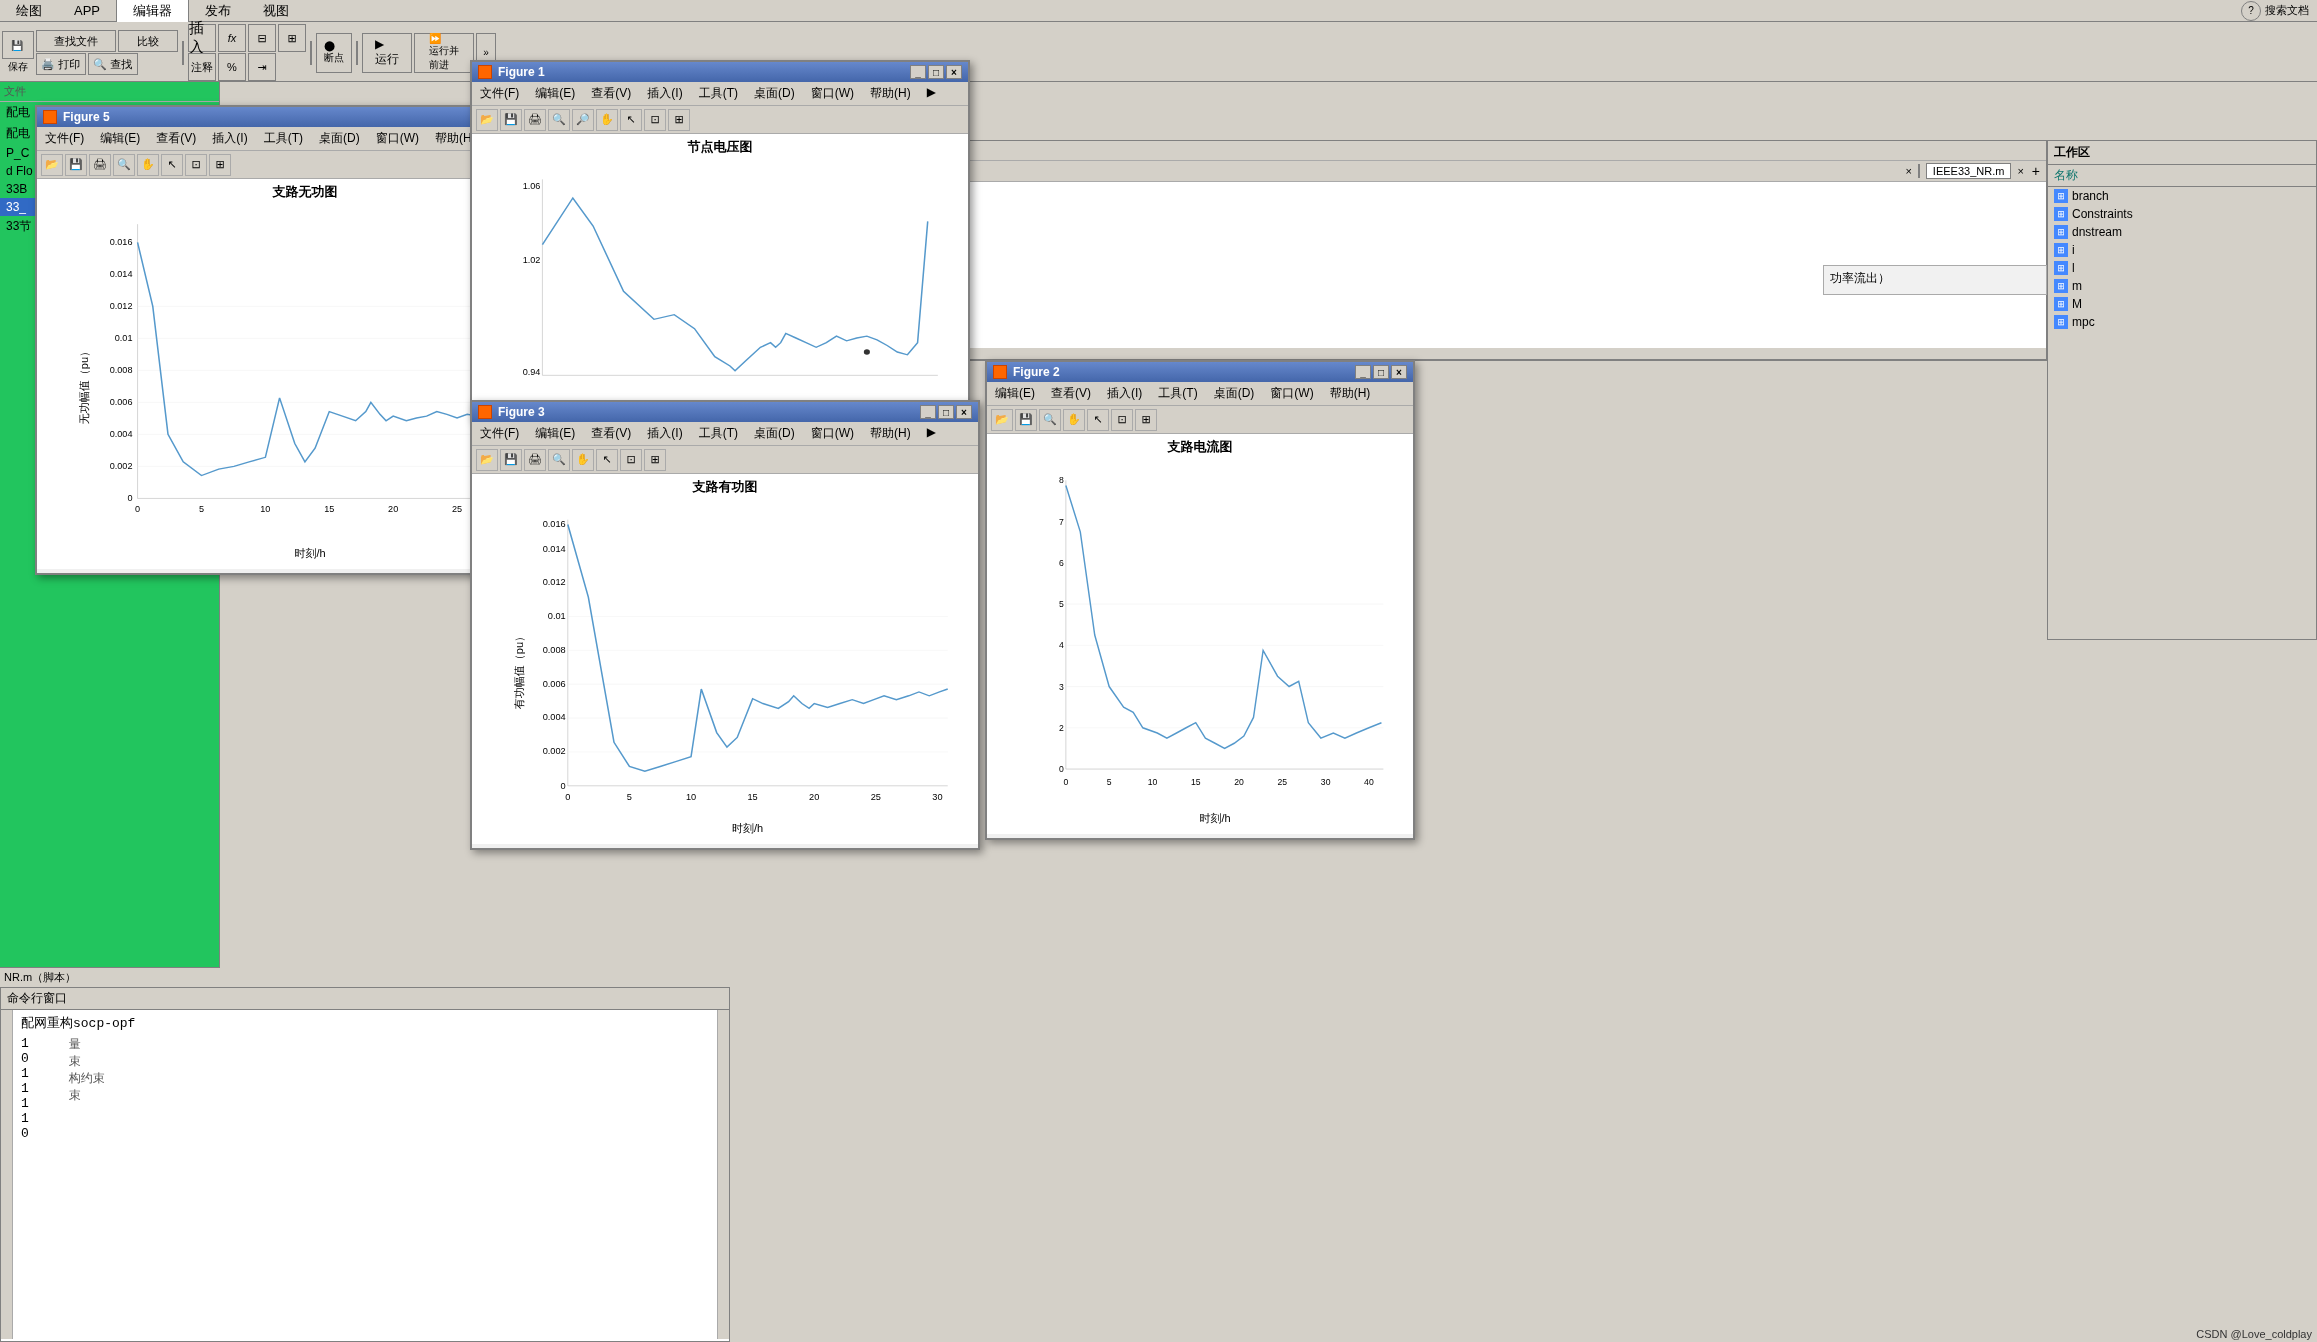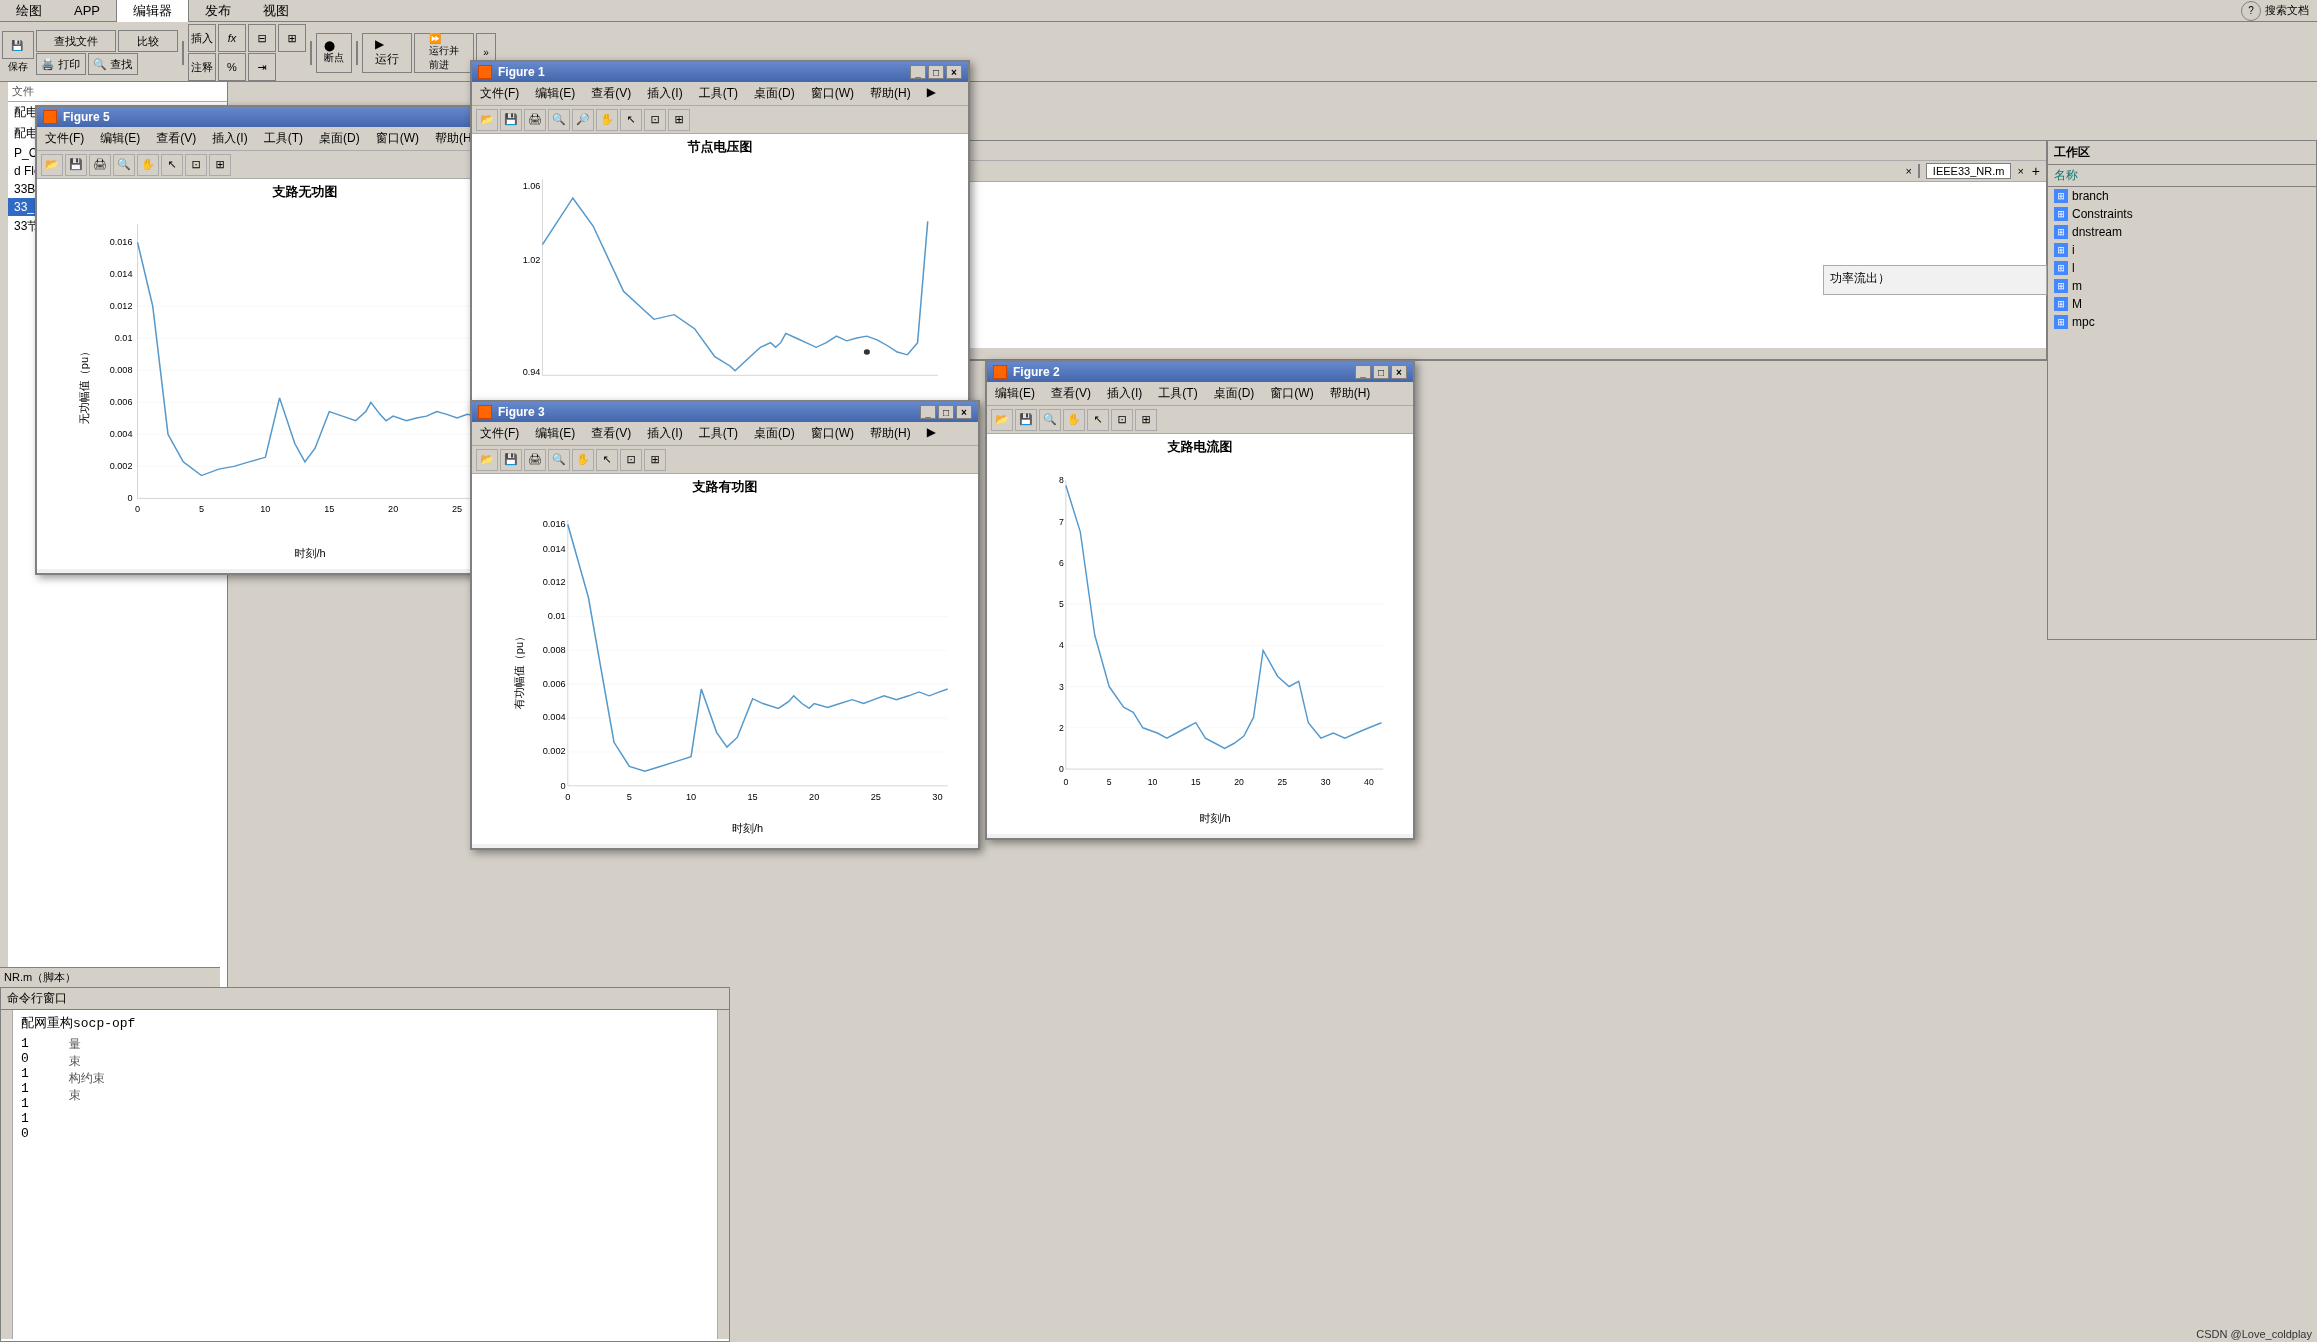--- a/index.html
+++ b/index.html
@@ -12,21 +12,21 @@
     .top-menubar { position: absolute; top: 0; left: 0; width: 100%; height: 22px; background: #d4d0c8; display: flex; align-items: center; border-bottom: 1px solid #808080; }
     .menu-tab { padding: 2px 16px; font-size: 13px; cursor: pointer; }
     .menu-tab.active { background: #ffffff; border-top: 1px solid #808080; border-left: 1px solid #808080; border-right: 1px solid #808080; }
 
     
     .toolbar { position: absolute; top: 22px; left: 0; width: 100%; height: 60px; background: #d4d0c8; border-bottom: 1px solid #808080; display: flex; align-items: center; padding: 2px 4px; gap: 2px; }
     .toolbar-btn { width: 28px; height: 28px; background: #d4d0c8; border: 1px solid #808080; display: flex; align-items: center; justify-content: center; font-size: 10px; cursor: pointer; }
     .toolbar-separator { width: 2px; height: 24px; background: #808080; margin: 0 2px; }
 
     
-    .left-sidebar { position: absolute; top: 82px; left: 8px; width: 220px; height: calc(100% - 82px); background: #ffffff; border-right: 1px solid #808080; }
+    .left-sidebar { position: absolute; top: 82px; left: 0; width: 220px; height: calc(100% - 82px); background: #22c55e; border-right: 1px solid #808080; }
     .sidebar-item { padding: 2px 6px; font-size: 12px; cursor: pointer; }
     .sidebar-item.highlighted { background: #316ac5; color: white; }
 
     
     .workspace-panel { position: absolute; top: 140px; right: 0; width: 270px; height: 400px; background: #d4d0c8; border: 1px solid #808080; }
     .workspace-title { background: #d4d0c8; padding: 3px 6px; font-size: 12px; font-weight: bold; border-bottom: 1px solid #808080; }
     .workspace-header { padding: 2px 6px; font-size: 12px; border-bottom: 1px solid #808080; color: #0f766e; }
     .workspace-item { display: flex; align-items: center; padding: 2px 6px; font-size: 12px; cursor: pointer; }
     .var-icon { width: 14px; height: 14px; background: #3366ff; margin-right: 4px; font-size: 9px; color: white; display: flex; align-items: center; justify-content: center; }
     .code-line { display: flex; gap: 8px; }
@@ -97,21 +97,21 @@
       <div class="toolbar-btn" style="width:60px;height:22px;font-size:11px;">比较</div>
     </div>
     <div style="display:flex;gap:2px;align-items:center;">
       <div class="toolbar-btn" style="width:50px;height:22px;font-size:11px;">🖨️ 打印</div>
       <div class="toolbar-btn" style="width:50px;height:22px;font-size:11px;">🔍 查找</div>
     </div>
   </div>
   <div class="toolbar-separator"></div>
   <div style="display:flex;flex-direction:column;gap:1px;">
     <div style="display:flex;gap:2px;">
-      <div class="toolbar-btn" style="font-size:11px;">插入</div>
+      <div class="toolbar-btn" style="font-size:15px;">插入</div>
       <div class="toolbar-btn" style="font-size:11px;font-style:italic;">fx</div>
       <div class="toolbar-btn" style="font-size:11px;">⊟</div>
       <div class="toolbar-btn" style="font-size:11px;">⊞</div>
     </div>
     <div style="display:flex;gap:2px;">
       <div class="toolbar-btn" style="font-size:11px;">注释</div>
       <div class="toolbar-btn" style="font-size:11px;">%</div>
       <div class="toolbar-btn" style="font-size:11px;">⇥</div>
     </div>
   </div>

